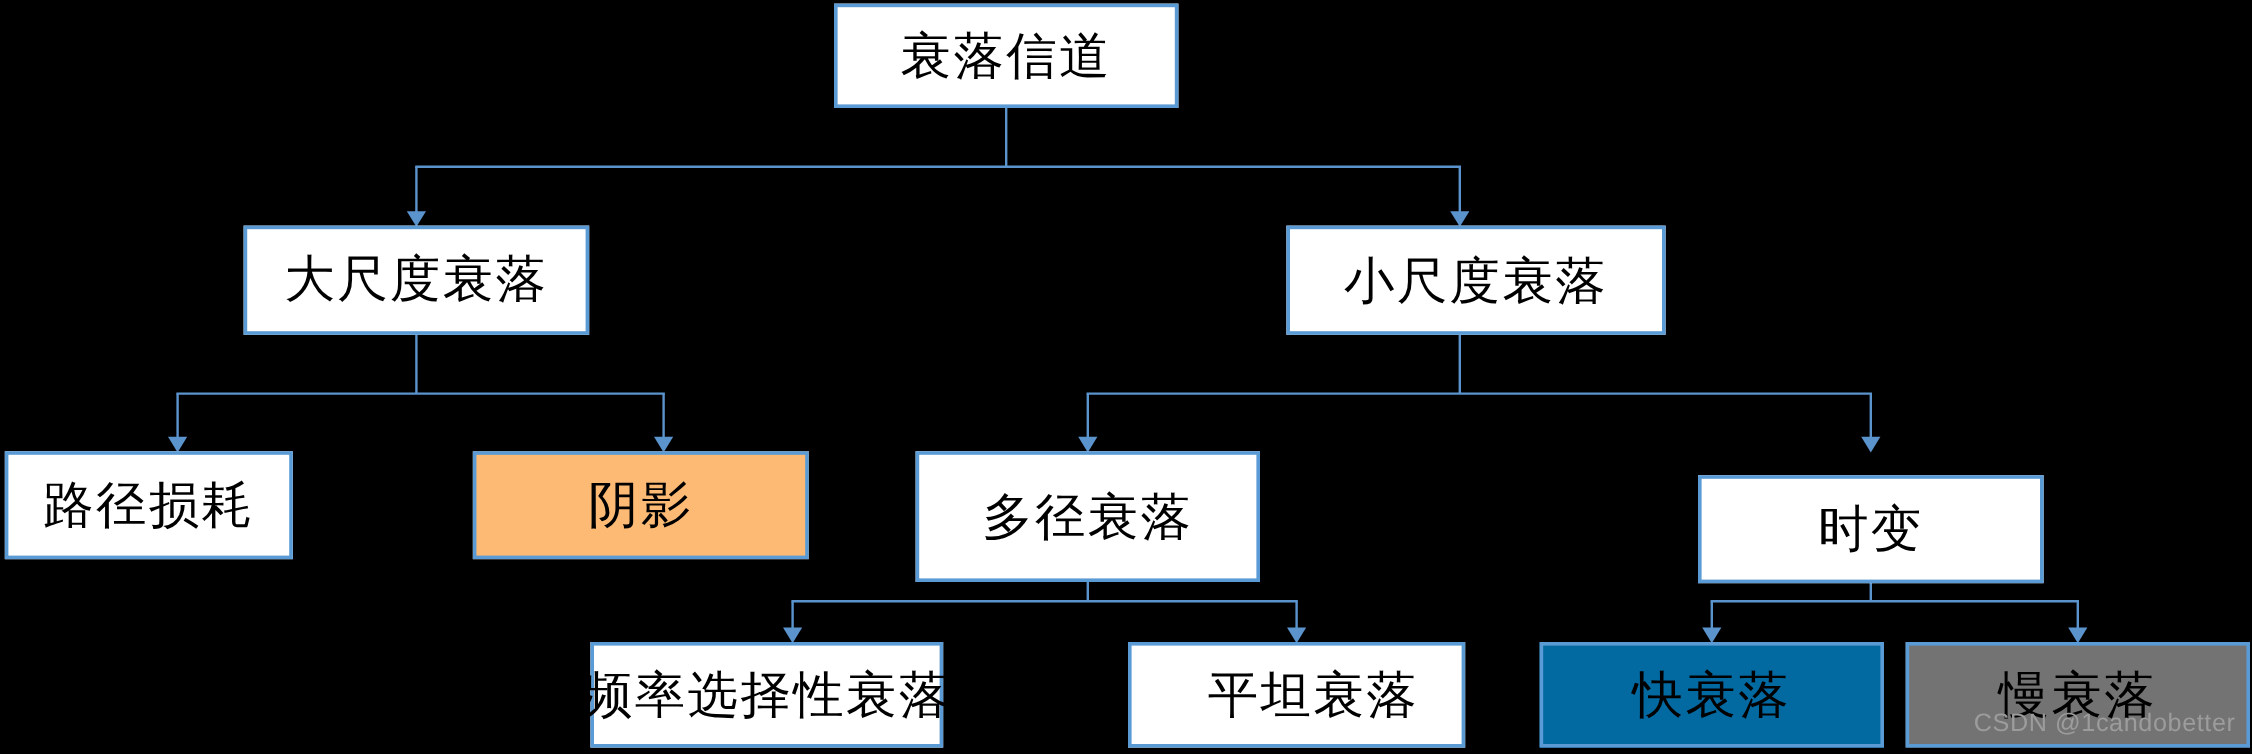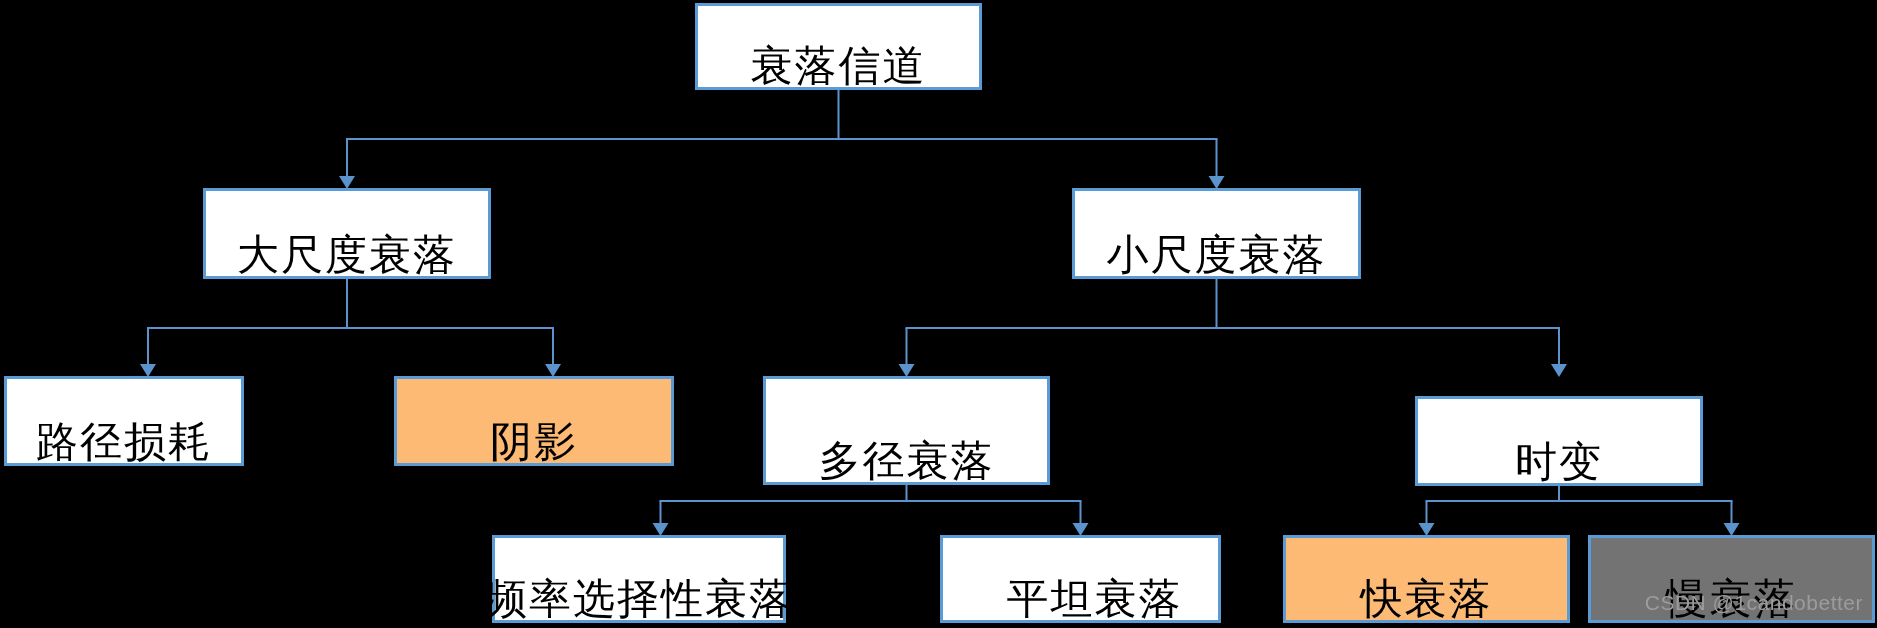--- a/index.html
+++ b/index.html
@@ -13,21 +13,21 @@
   svg.connector-layer{
     position:absolute;left:0;top:0;width:1877px;height:628px;
     display:block;
   }
   .node{
     position:absolute;
     box-sizing:border-box;
     background:#ffffff;
     border:3px solid #5b9bd5;
     display:flex;
-    align-items:flex-end;
+    align-items:center;
     justify-content:center;
   }
   .node .label{
     color:#000;
     font-size:42px;
     line-height:1;
     white-space:nowrap;
     letter-spacing:2px;
   }
   .watermark{
@@ -76,42 +76,42 @@
       <line x1="1731.5" y1="501" x2="1731.5" y2="524" stroke="#5b93cd" stroke-width="2"></line>
       <polygon points="1723.5,523 1739.5,523 1731.5,536" fill="#5b93cd"></polygon>
     </svg>
   <div id="nodes">
       <div class="node" style="left: 695px; top: 3px; width: 287px; height: 87px; background: rgb(255, 255, 255); border-color: rgb(91, 155, 213);">
         <span class="label" style="color: rgb(0, 0, 0);">衰落信道</span>
       </div>
       <div class="node" style="left: 203px; top: 188px; width: 288px; height: 91px; background: rgb(255, 255, 255); border-color: rgb(91, 155, 213);">
         <span class="label" style="color: rgb(0, 0, 0); font-family: Liberation Serif, serif;">大尺度衰落</span>
       </div>
-      <div class="node" style="left: 1072px; top: 188px; width: 289px; height: 91px; background: rgb(255, 255, 255); border-color: rgb(91, 155, 213);">
+      <div class="node" style="left: 1072px; top: 188px; width: 316px; height: 91px; background: rgb(255, 255, 255); border-color: rgb(91, 155, 213);">
         <span class="label" style="color: rgb(0, 0, 0);">小尺度衰落</span>
       </div>
       <div class="node" style="left: 4px; top: 376px; width: 240px; height: 90px; background: rgb(255, 255, 255); border-color: rgb(91, 155, 213);">
         <span class="label" style="color: rgb(0, 0, 0);">路径损耗</span>
       </div>
       <div class="node" style="left: 394px; top: 376px; width: 280px; height: 90px; background: #fdba74; border-color: rgb(91, 155, 213);">
         <span class="label" style="color: rgb(0, 0, 0);">阴影</span>
       </div>
       <div class="node" style="left: 763px; top: 376px; width: 287px; height: 109px; background: rgb(255, 255, 255); border-color: rgb(91, 155, 213);">
         <span class="label" style="color: rgb(0, 0, 0);">多径衰落</span>
       </div>
       <div class="node" style="left: 1415px; top: 396px; width: 288px; height: 90px; background: rgb(255, 255, 255); border-color: rgb(91, 155, 213);">
         <span class="label" style="color: rgb(0, 0, 0);">时变</span>
       </div>
       <div class="node" style="left: 492px; top: 535px; width: 294px; height: 88px; background: rgb(255, 255, 255); border-color: rgb(91, 155, 213);">
         <span class="label" style="color: rgb(0, 0, 0);">频率选择性衰落</span>
       </div>
       <div class="node" style="left: 940px; top: 535px; width: 281px; height: 88px; background: rgb(255, 255, 255); border-color: rgb(91, 155, 213);">
         <span class="label" style="color: rgb(0, 0, 0); margin-left: 28px;">平坦衰落</span>
       </div>
-      <div class="node" style="left: 1283px; top: 535px; width: 287px; height: 88px; background: #fdba74; border-color: rgb(91, 155, 213);">
+      <div class="node" style="left: 1283px; top: 535px; width: 287px; height: 88px; background: #0369a1; border-color: rgb(91, 155, 213);">
         <span class="label" style="color: rgb(0, 0, 0);">快衰落</span>
       </div>
       <div class="node" style="left: 1588px; top: 535px; width: 287px; height: 88px; background: #737373; border-color: rgb(91, 155, 213);">
         <span class="label" style="color: rgb(0, 0, 0);">慢衰落</span>
       </div>
     </div>
   <div class="watermark" style="color: rgb(156, 156, 156);">CSDN @1candobetter</div>
 </div>
 
 </body></html>

